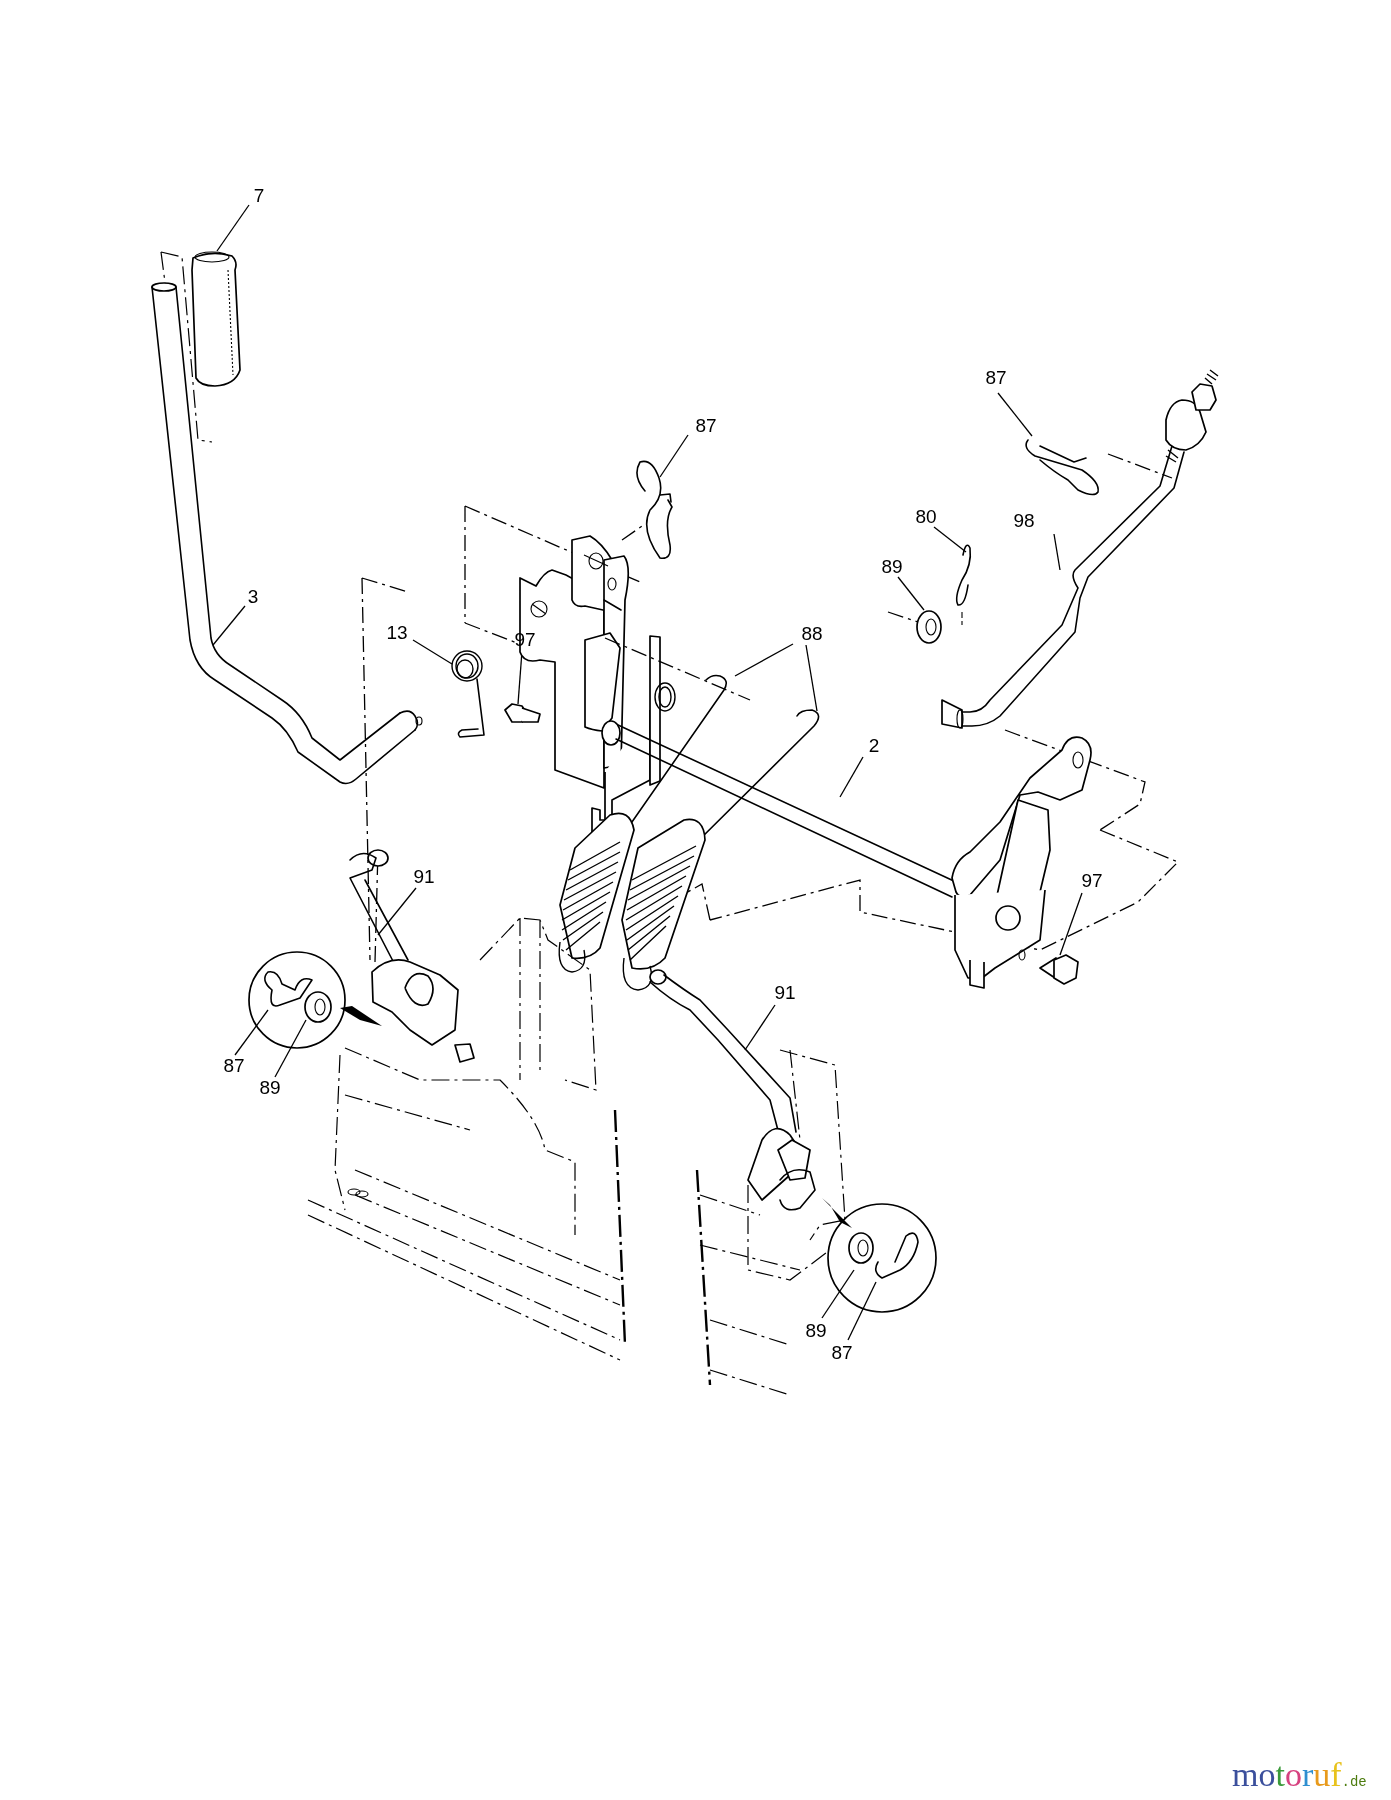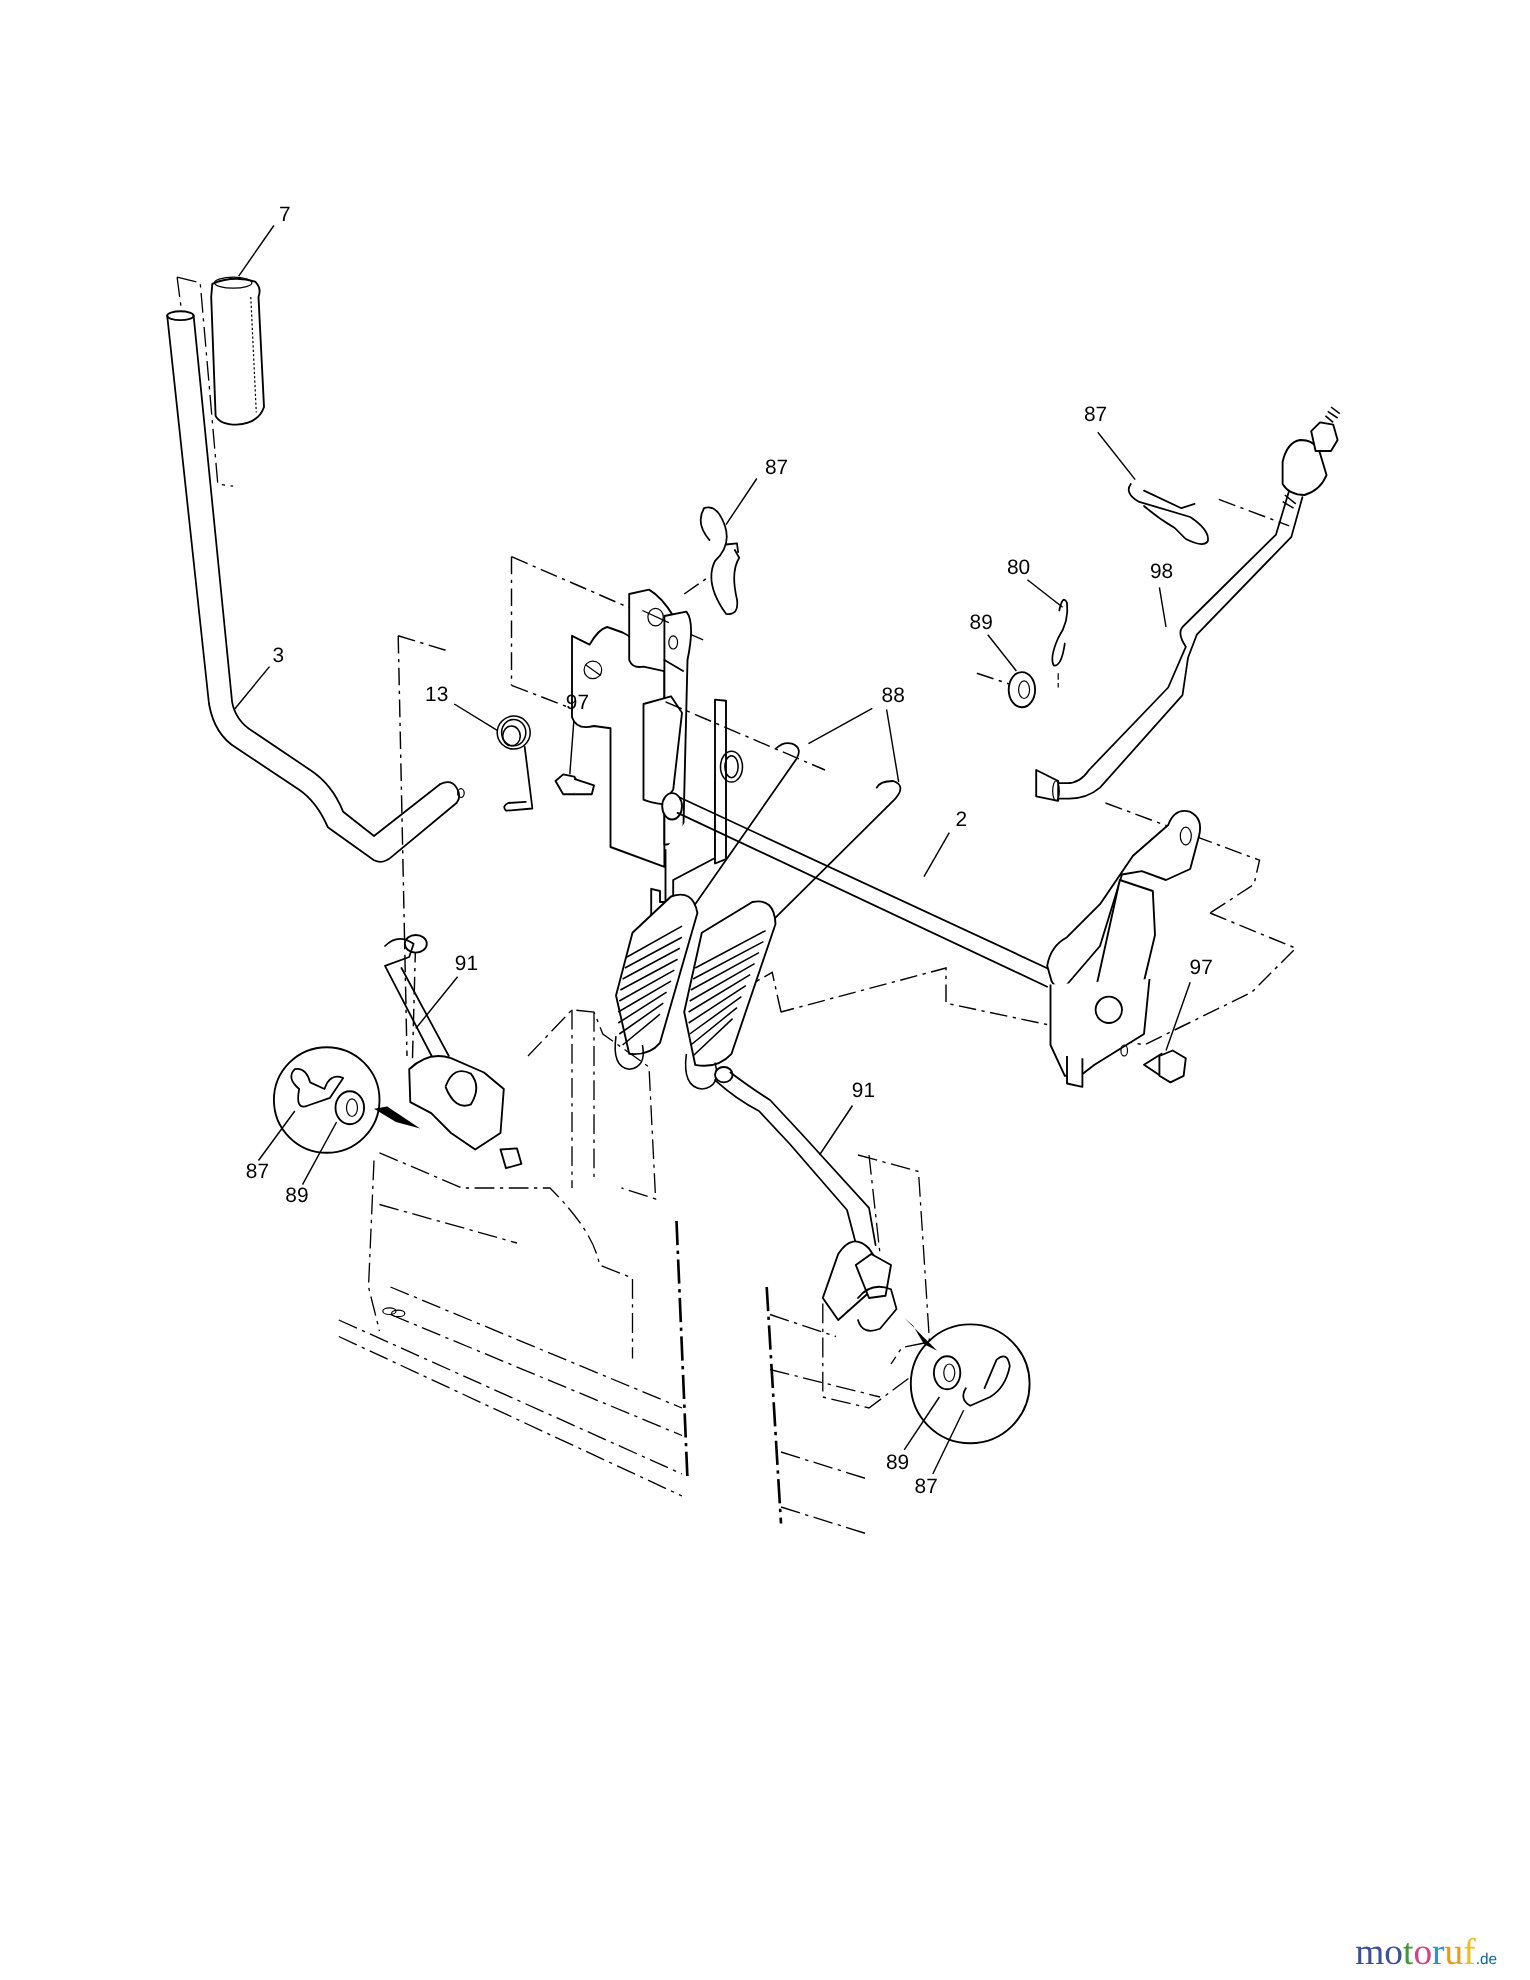--- a/index.html
+++ b/index.html
@@ -11,21 +11,21 @@
   .part { fill: #fff; stroke: #000; stroke-width: 1.7; stroke-linejoin: round; }
   .dash { fill: none; stroke: #000; stroke-width: 1.3; stroke-dasharray: 16 5 3 5; }
   .ghost { fill: none; stroke: #000; stroke-width: 1.2; stroke-dasharray: 18 5 3 5; }
   .heavy-dash { fill: none; stroke: #000; stroke-width: 2.4; stroke-dasharray: 22 5 3 5; }
   .leader { fill: none; stroke: #000; stroke-width: 1.3; }
   .coil { fill: none; stroke: #000; stroke-width: 1.4; }
   .label { position: absolute; font-size: 19px; color: #000; line-height: 1; white-space: nowrap; transform: translate(-50%, -50%); }
   .watermark { position: absolute; left: 1232px; top: 1758px; font-family: "Liberation Serif", serif;
                font-size: 34px; line-height: 1; white-space: nowrap; letter-spacing: 0px; }
   .watermark span { display: inline-block; }
-  .watermark .tld { font-family: Liberation Sans, sans-serif; font-size: 14px; color: #0369a1; }
+  .watermark .tld { font-family: Liberation Mono, monospace; font-size: 14px; color: #4d7c0f; }
 </style>
 </head>
 <body>
 
 <svg id="diagram" viewBox="0 0 1391 1800" xmlns="http://www.w3.org/2000/svg">
 
   <g>
     <path class="ghost" d="M161 252 L182 257 L198 440 L212 442 M161 252 L166 290"></path>
     <path class="part" d="M193 258 Q212 250 232 256 Q238 262 235 270 L240 370 Q235 385 215 386 Q200 386 196 378 L192 270 Z"></path>
     <ellipse class="thin" cx="212" cy="257" rx="17" ry="5"></ellipse>
@@ -209,21 +209,21 @@
     <path class="ln" d="M878 1262 Q872 1272 882 1278 L900 1270 Q914 1262 918 1242 Q916 1228 906 1236 L895 1262"></path>
     <path class="leader" d="M822 1318 L854 1270"></path>
     <path class="leader" d="M848 1340 L876 1282"></path>
   </g>
 </svg>
 
 <div class="label" style="left:259px;top:195px;">7</div>
 <div class="label" style="left:706px;top:425px;">87</div>
 <div class="label" style="left:996px;top:377px;">87</div>
 <div class="label" style="left:926px;top:516px;">80</div>
-<div class="label" style="left:1056px;top:520px;">98</div>
+<div class="label" style="left:1024px;top:520px;">98</div>
 <div class="label" style="left:892px;top:566px;">89</div>
 <div class="label" style="left:253px;top:596px;">3</div>
 <div class="label" style="left:397px;top:632px;">13</div>
 <div class="label" style="left:525px;top:639px;">97</div>
 <div class="label" style="left:812px;top:633px;text-align:center;">88</div>
 <div class="label" style="left:874px;top:745px;">2</div>
 <div class="label" style="left:424px;top:876px;">91</div>
 <div class="label" style="left:1092px;top:880px;">97</div>
 <div class="label" style="left:234px;top:1065px;">87</div>
 <div class="label" style="left:270px;top:1087px;">89</div>

